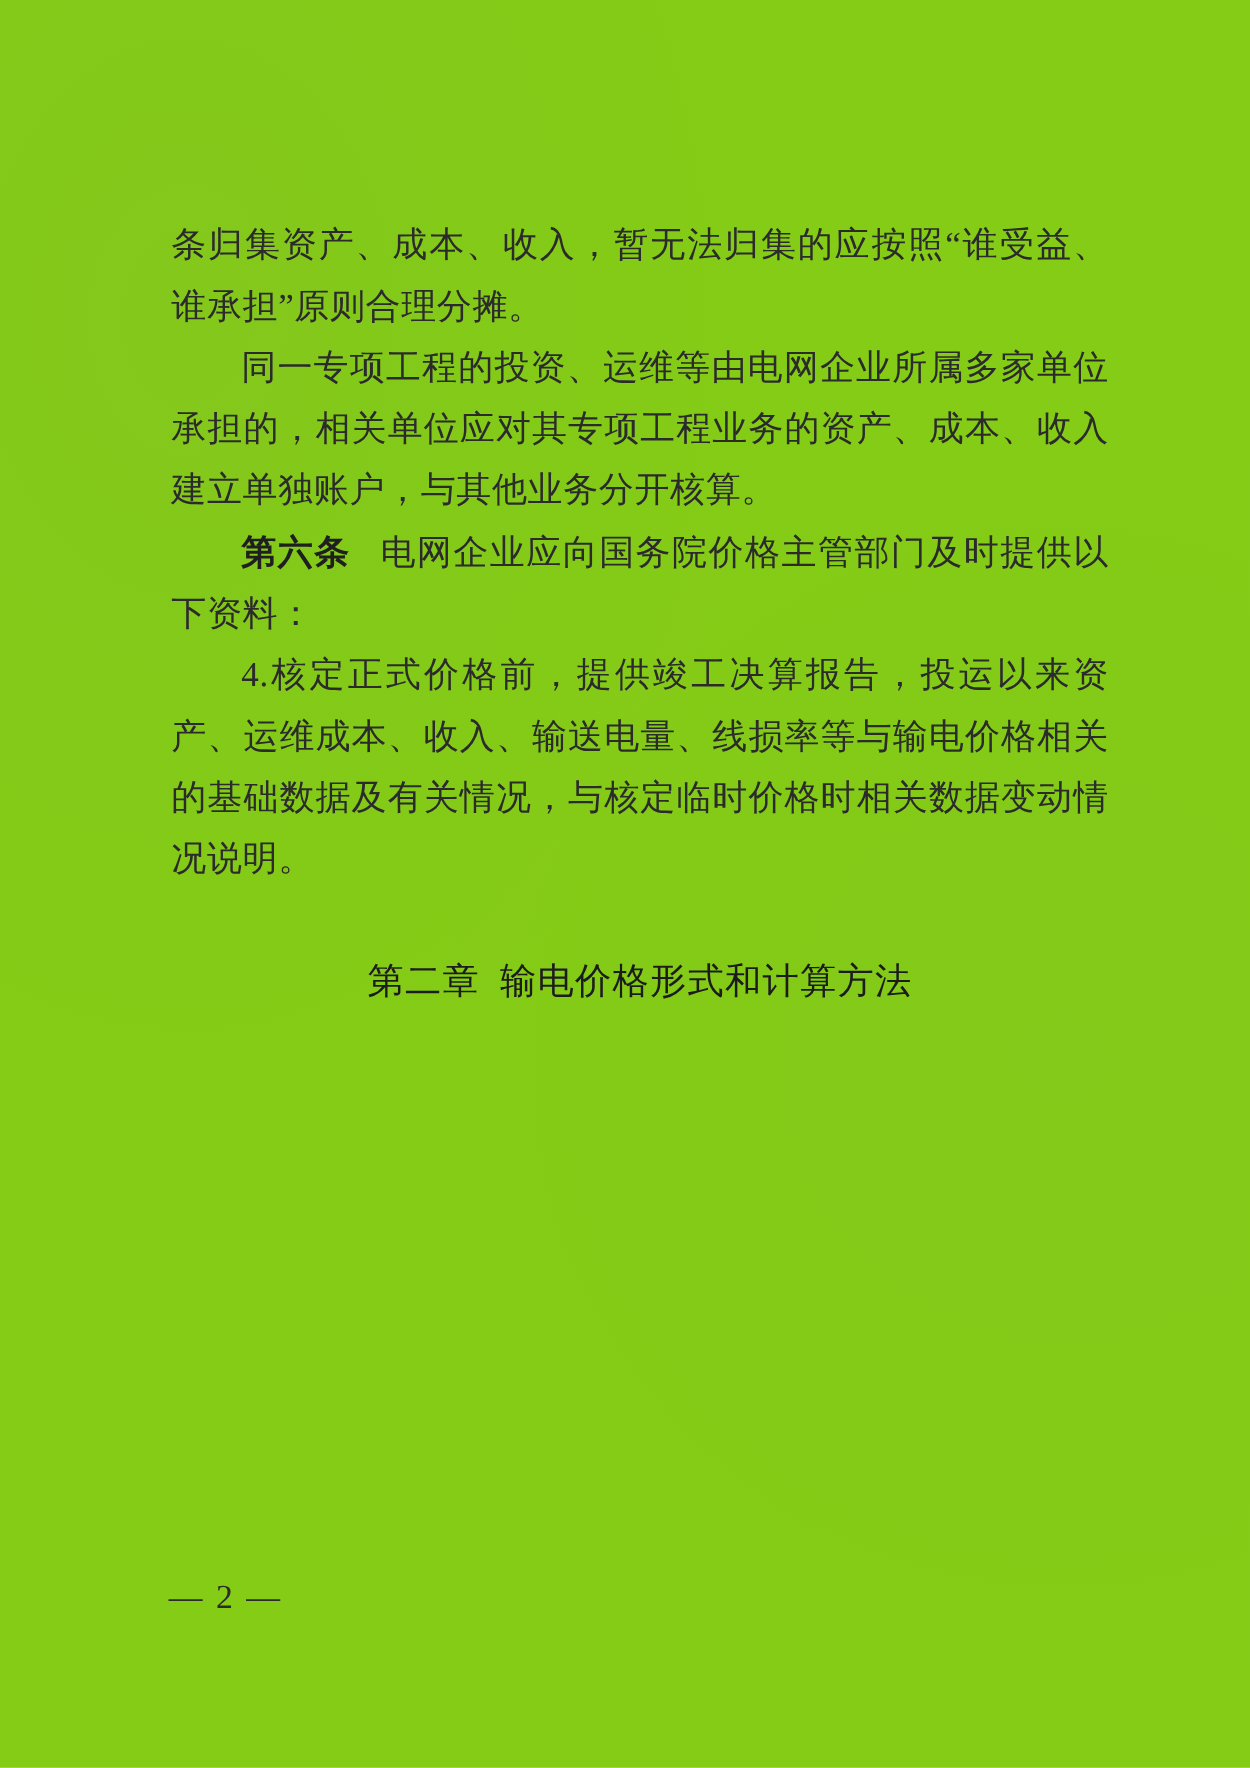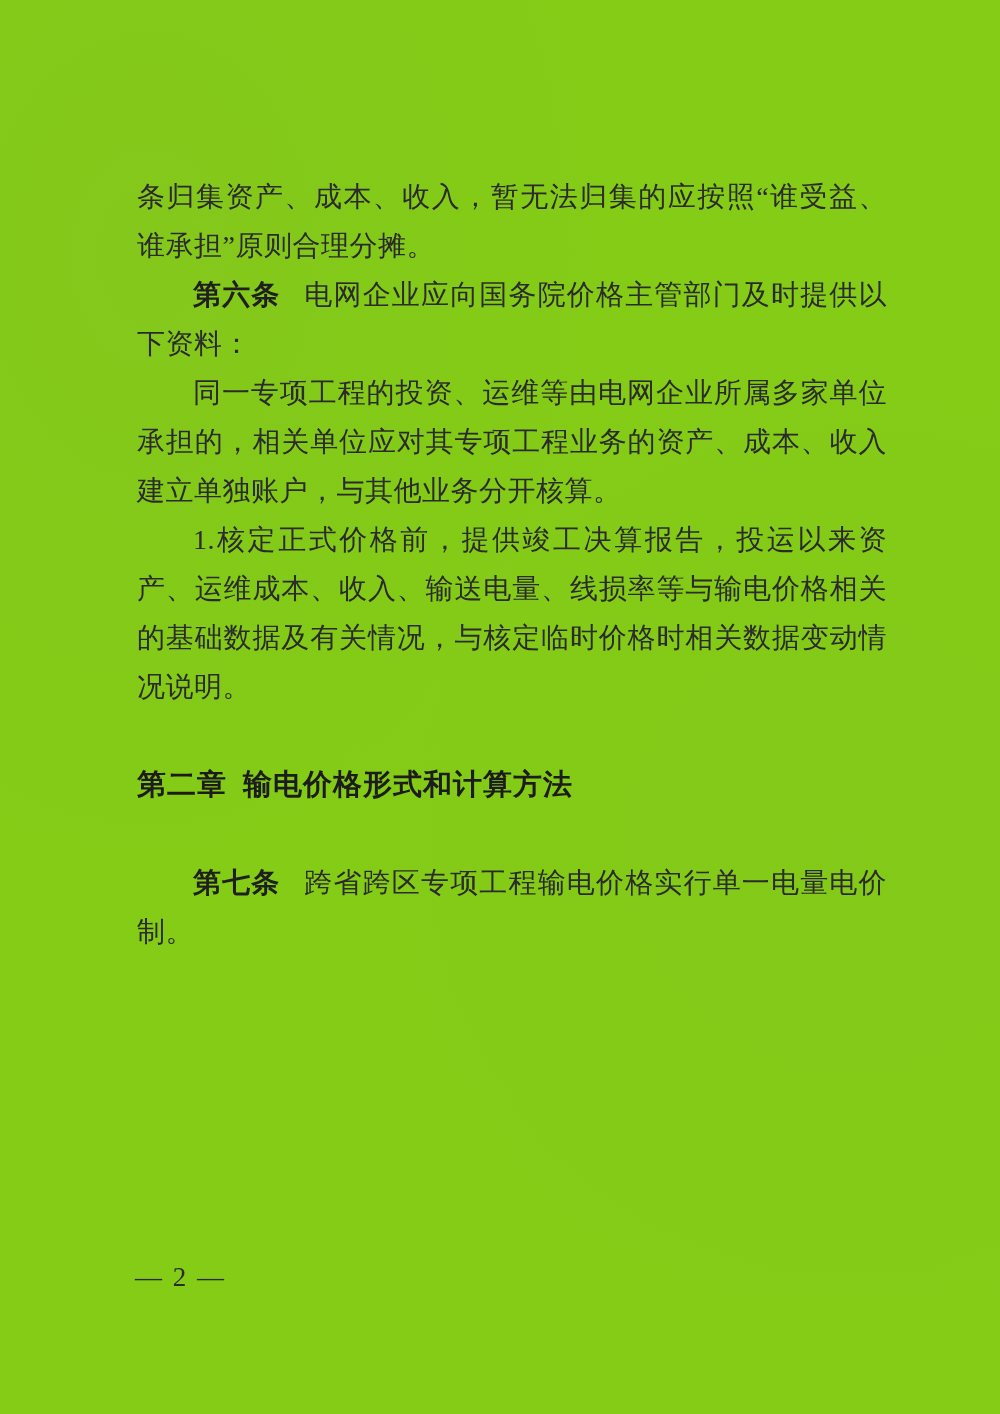--- a/index.html
+++ b/index.html
@@ -52,23 +52,24 @@
   }
   .article-label {
     font-family: "Liberation Sans", "DejaVu Sans", sans-serif;
     font-weight: 700;
     color: #1f1f1f;
     margin-right: 0.85em;
   }
   .chapter-heading {
     margin: 49px 0;
     font-family: "Liberation Sans", "DejaVu Sans", sans-serif;
-    font-weight: 700;
+    font-weight: 400;
     font-size: 29px;
     line-height: 49px;
+    text-align: center;
     color: #1c1c1c;
     letter-spacing: 1px;
   }
   .chapter-heading .chapter-label {
     margin-right: 0.55em;
   }
   .page-number {
     position: absolute;
     left: 135px;
     top: 1253px;
@@ -80,28 +81,27 @@
   }
 </style>
 </head>
 <body>
 
 <div class="page">
   <div class="content">
 
     <p class="para no-indent">条归集资产、成本、收入，暂无法归集的应按照“谁受益、谁承担”原则合理分摊。</p>
 
+    <p class="para">同一专项工程的投资、运维等由电网企业所属多家单位承担的，相关单位应对其专项工程业务的资产、成本、收入建立单独账户，与其他业务分开核算。</p>
+
     <p class="para"><span class="article-label">第六条</span><span>电网企业应向国务院价格主管部门及时提供以下资料：</span></p>
 
-    <p class="para">同一专项工程的投资、运维等由电网企业所属多家单位承担的，相关单位应对其专项工程业务的资产、成本、收入建立单独账户，与其他业务分开核算。</p>
 
-
-    <p class="para">1.核定正式价格前，提供竣工决算报告，投运以来资产、运维成本、收入、输送电量、线损率等与输电价格相关的基础数据及有关情况，与核定临时价格时相关数据变动情况说明。</p>
+    <p class="para">4.核定正式价格前，提供竣工决算报告，投运以来资产、运维成本、收入、输送电量、线损率等与输电价格相关的基础数据及有关情况，与核定临时价格时相关数据变动情况说明。</p>
 
 
     <h2 class="chapter-heading"><span class="chapter-label">第二章</span><span>输电价格形式和计算方法</span></h2>
 
-    <p class="para"><span class="article-label">第七条</span><span>跨省跨区专项工程输电价格实行单一电量电价制。</span></p>
 
   </div>
 
   <div class="page-number">— 2 —</div>
 </div>
 
 </body></html>

